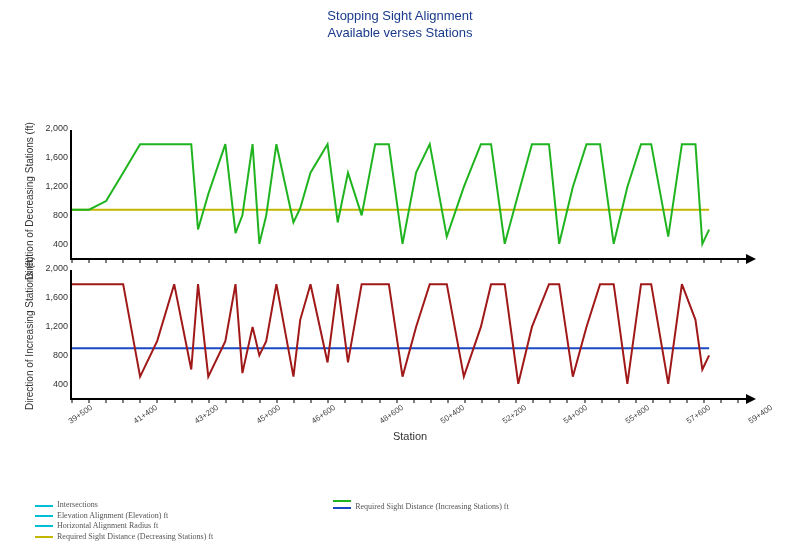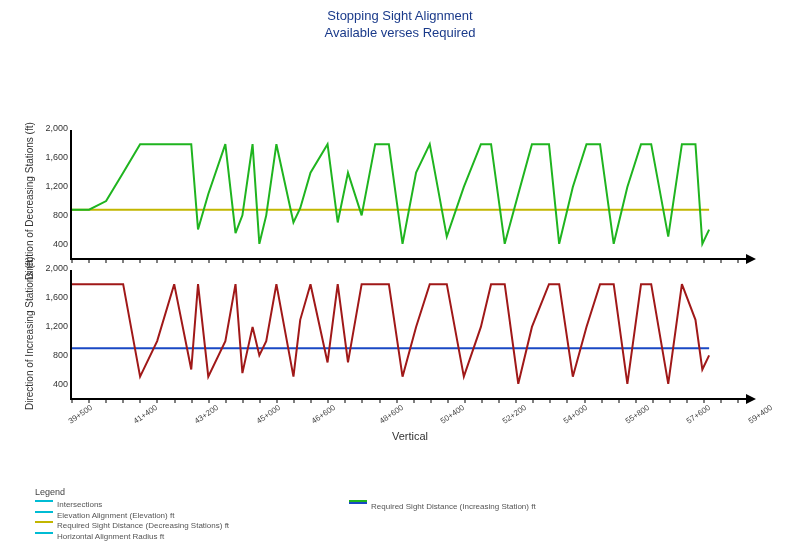--- a/index.html
+++ b/index.html
@@ -88,30 +88,30 @@
   .legend {
     position: absolute;
     left: 35px;
     bottom: 8px;
     font-size: 8px;
     color: #555;
     line-height: 1.3;
   }
   .legend .hdr { font-size: 9px; color: #444; margin-bottom: 2px; }
   .legend-cols { display: flex; gap: 120px; }
-  .leg-item { display: flex; align-items: flex-start; gap: 4px; }
+  .leg-item { display: flex; align-items: center; gap: 4px; font-family: Liberation Serif, serif; }
   .swatch { width: 18px; height: 2px; display: inline-block; }
   svg.plot { position: absolute; left:0; top:0; width:100%; height:100%; overflow: visible; }
 </style>
 </head>
 <body>
 
 <div class="title-block">
   <div>Stopping Sight Alignment</div>
-  <div>Available verses Required</div>
+  <div>Available verses Stations</div>
 </div>
 
 <div class="ylabel outer p1outer">Direction of Decreasing Stations (ft)</div>
 <div class="ylabel outer p2outer">Direction of Increasing Stations (ft)</div>
 
 <div class="plots">
   <div class="panel" id="panel1">
     <svg class="plot" id="svg1" viewBox="0 0 680 130" preserveAspectRatio="none">
         <path d="M0.0 80.9 L17.1 80.9 L34.2 80.9 L51.3 80.9 L68.3 80.9 L85.4 80.9 L102.5 80.9 L119.6 80.9 L126.4 80.9 L136.7 80.9 L153.8 80.9 L164.0 80.9 L170.9 80.9 L181.1 80.9 L187.9 80.9 L194.8 80.9 L205.0 80.9 L222.1 80.9 L228.9 80.9 L239.2 80.9 L256.3 80.9 L266.5 80.9 L276.8 80.9 L290.5 80.9 L304.1 80.9 L317.8 80.9 L331.5 80.9 L345.1 80.9 L358.8 80.9 L375.9 80.9 L393.0 80.9 L410.1 80.9 L420.3 80.9 L434.0 80.9 L447.6 80.9 L461.3 80.9 L478.4 80.9 L488.6 80.9 L502.3 80.9 L516.0 80.9 L529.6 80.9 L543.3 80.9 L557.0 80.9 L570.7 80.9 L580.9 80.9 L598.0 80.9 L611.7 80.9 L625.3 80.9 L632.2 80.9 L639.0 80.9 " fill="none" stroke="#c2b600" stroke-width="2"></path>
         <path d="M0.0 80.9 L17.1 80.9 L34.2 72.2 L51.3 43.3 L68.3 14.4 L85.4 14.4 L102.5 14.4 L119.6 14.4 L126.4 101.1 L136.7 65.0 L153.8 14.4 L164.0 104.7 L170.9 86.7 L181.1 14.4 L187.9 115.6 L194.8 86.7 L205.0 14.4 L222.1 93.9 L228.9 79.4 L239.2 43.3 L256.3 14.4 L266.5 93.9 L276.8 43.3 L290.5 86.7 L304.1 14.4 L317.8 14.4 L331.5 115.6 L345.1 43.3 L358.8 14.4 L375.9 108.3 L393.0 57.8 L410.1 14.4 L420.3 14.4 L434.0 115.6 L447.6 65.0 L461.3 14.4 L478.4 14.4 L488.6 115.6 L502.3 57.8 L516.0 14.4 L529.6 14.4 L543.3 115.6 L557.0 57.8 L570.7 14.4 L580.9 14.4 L598.0 108.3 L611.7 14.4 L625.3 14.4 L632.2 115.6 L639.0 101.1 " fill="none" stroke="#1fb41f" stroke-width="2"></path>
@@ -220,47 +220,46 @@
       <div class="tickmark" style="left: 529.648px;"></div>
       <div class="tickmark" style="left: 546.734px;"></div>
       <div class="tickmark" style="left: 563.819px;"></div>
       <div class="tickmark" style="left: 580.905px;"></div>
       <div class="tickmark" style="left: 597.99px;"></div>
       <div class="tickmark" style="left: 615.075px;"></div>
       <div class="tickmark" style="left: 632.161px;"></div>
       <div class="tickmark" style="left: 649.246px;"></div>
       <div class="tickmark" style="left: 666.332px;"></div>
     </div>
-  <div class="xlabel" style="top:300px">Vertical</div>
+  <div class="xlabel" style="top:300px">Station</div>
 </div>
 
 <div class="legend">
-  <div class="hdr">Legend</div>
   <div class="legend-cols">
     <div id="legL">
         <div class="leg-item">
           <span class="swatch" style="background: rgb(0, 188, 212);"></span>
           <span>Intersections</span>
         </div>
         <div class="leg-item">
           <span class="swatch" style="background: rgb(0, 188, 212);"></span>
           <span>Elevation Alignment (Elevation)  ft</span>
         </div>
         <div class="leg-item">
+          <span class="swatch" style="background: rgb(0, 188, 212);"></span>
+          <span>Horizontal Alignment Radius  ft</span>
+        </div>
+        <div class="leg-item">
           <span class="swatch" style="background: rgb(194, 182, 0);"></span>
           <span>Required Sight Distance (Decreasing Stations)  ft</span>
         </div>
-        <div class="leg-item">
-          <span class="swatch" style="background: rgb(0, 188, 212);"></span>
-          <span>Horizontal Alignment Radius  ft</span>
-        </div>
       </div>
     <div id="legR">
         <div class="leg-item">
           <span class="swatch" style="background: rgb(31, 180, 31);"></span>
         </div>
         <div class="leg-item">
           <span class="swatch" style="background: rgb(26, 72, 196);"></span>
-          <span>Required Sight Distance (Increasing Station)  ft</span>
+          <span>Required Sight Distance (Increasing Stations)  ft</span>
         </div>
       </div>
   </div>
 </div>
 
 </body></html>

